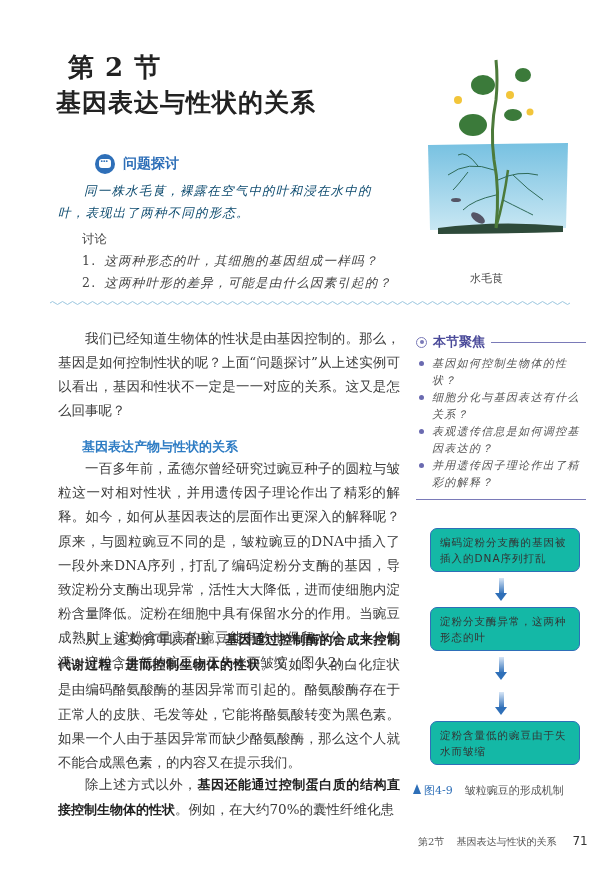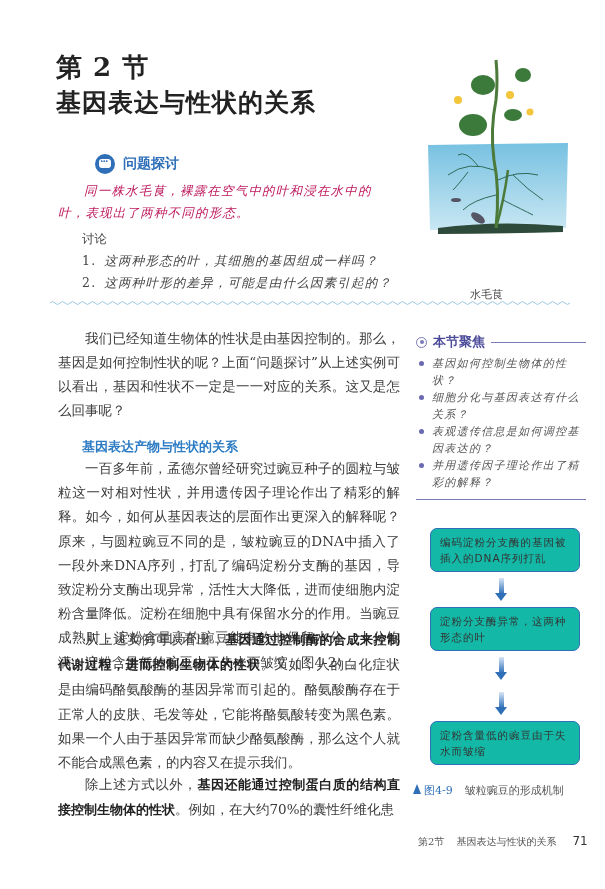--- a/index.html
+++ b/index.html
@@ -1,35 +1,35 @@
 <!DOCTYPE html>
 <html><head>
 <meta charset="utf-8">
 <style>
   html, body { margin: 0; padding: 0; }
   body {
     width: 605px; height: 889px; background: #ffffff; position: relative; overflow: hidden;
     font-family: "DejaVu Serif", "Liberation Serif", serif; color: #3a3a3a;
   }
   .abs { position: absolute; }
-  .title-num { left: 56px; top: 50px; font-size: 26px; font-weight: bold; color: #222; letter-spacing: 1px; font-family: "DejaVu Serif", serif; }
+  .title-num { left: 68px; top: 50px; font-size: 26px; font-weight: bold; color: #222; letter-spacing: 1px; font-family: "DejaVu Serif", serif; }
   .title-main { left: 56px; top: 86px; font-size: 25px; font-weight: bold; color: #222; letter-spacing: 1px; font-family: "DejaVu Serif", serif; }
 
   .inquiry-head { left: 54px; top: 154px; display: flex; align-items: center; gap: 8px; padding-left: 41px; }
   .inquiry-icon { width: 20px; height: 20px; border-radius: 50%; background: #2e6fb8; position: relative; }
   .inquiry-icon::before { content: ""; position: absolute; left: 4px; top: 5px; width: 12px; height: 9px; border-radius: 3px; background: #fff; }
   .inquiry-icon::after { content: "···"; position: absolute; left: 5px; top: 1px; font-size: 10px; color: #2e6fb8; font-weight: bold; letter-spacing: -1px; }
   .inquiry-label { font-family: "DejaVu Sans", sans-serif; font-size: 14px; color: #2e6fb8; font-weight: bold; }
-  .inquiry-text { left: 58px; top: 180px; width: 340px; font-size: 12.5px; line-height: 22px; color: #be185d; text-indent: 26px; font-style: italic; letter-spacing: 1.2px; }
+  .inquiry-text { left: 58px; top: 180px; width: 340px; font-size: 12.5px; line-height: 22px; color: #0c4a6e; text-indent: 26px; font-style: italic; letter-spacing: 1.2px; }
   .discuss-label { left: 82px; top: 231px; font-size: 12.5px; color: #444; font-family: "DejaVu Sans", sans-serif; }
   .discuss-list { left: 82px; top: 250px; font-size: 12.5px; line-height: 22px; color: #444; font-style: italic; letter-spacing: 1.2px; margin: 0; padding: 0; list-style: none; }
   .discuss-list li span.n { font-style: normal; margin-right: 8px; }
 
   .plant { left: 418px; top: 50px; width: 160px; height: 200px; }
-  .plant-caption { left: 470px; top: 271px; font-size: 11px; color: #444; font-family: "DejaVu Sans", sans-serif; margin-top: 16px; }
+  .plant-caption { left: 470px; top: 271px; font-size: 11px; color: #444; font-family: "DejaVu Sans", sans-serif; }
 
   .wavy { left: 50px; top: 300px; width: 520px; height: 6px; }
 
   .intro { left: 58px; top: 326px; width: 342px; font-size: 13.5px; line-height: 24px; color: #3a3a3a; text-indent: 27px; text-align: justify; }
 
   .focus-box { left: 416px; top: 333px; width: 170px; }
   .focus-head { display: flex; align-items: center; gap: 6px; }
   .focus-dot { width: 9px; height: 9px; border-radius: 50%; border: 1px solid #7a7ab8; position: relative; }
   .focus-dot::after { content: ""; position: absolute; left: 2.5px; top: 2.5px; width: 4px; height: 4px; border-radius: 50%; background: #7a7ab8; }
   .focus-title { font-family: "DejaVu Sans", sans-serif; font-size: 13px; font-weight: bold; color: #4b4b9a; }

